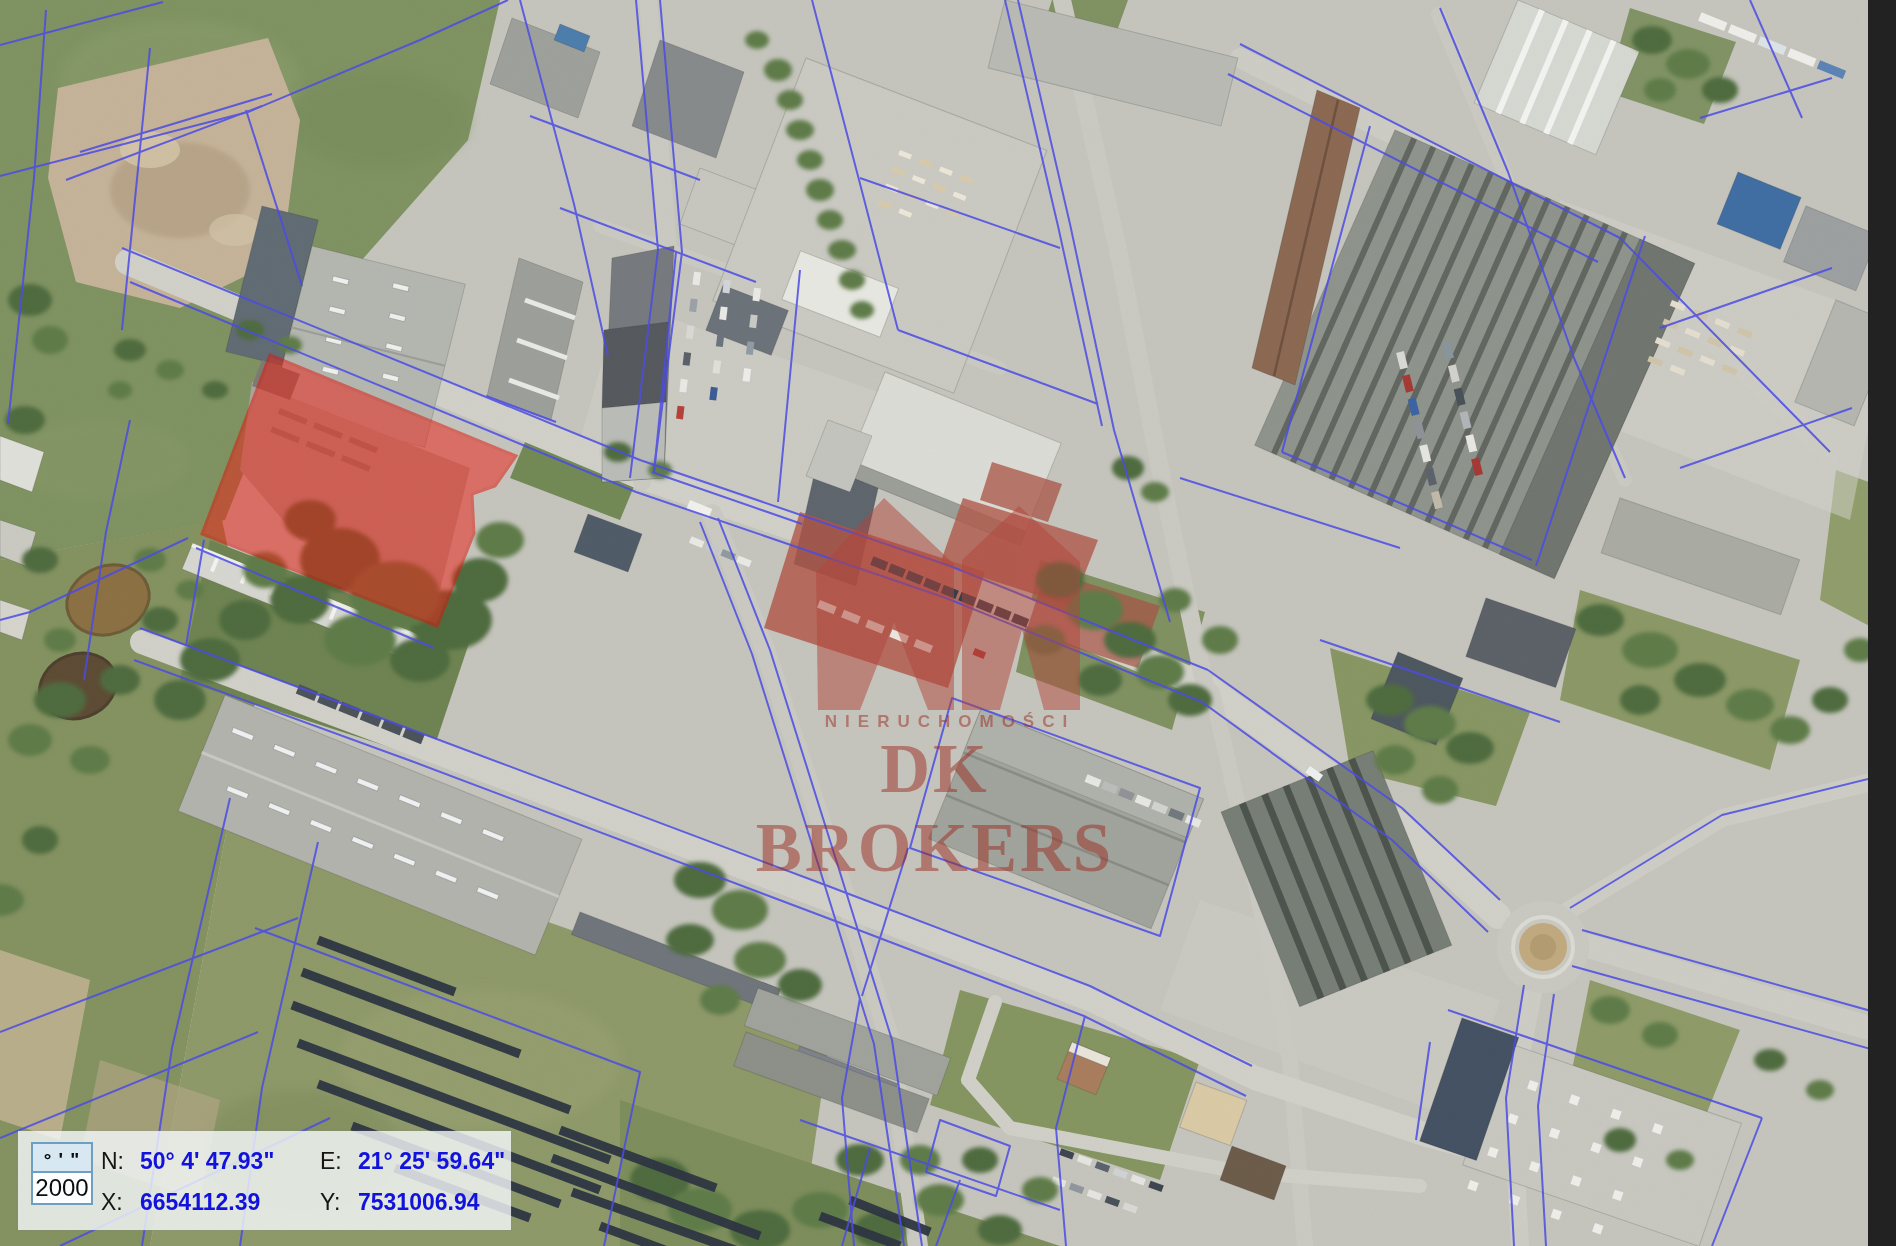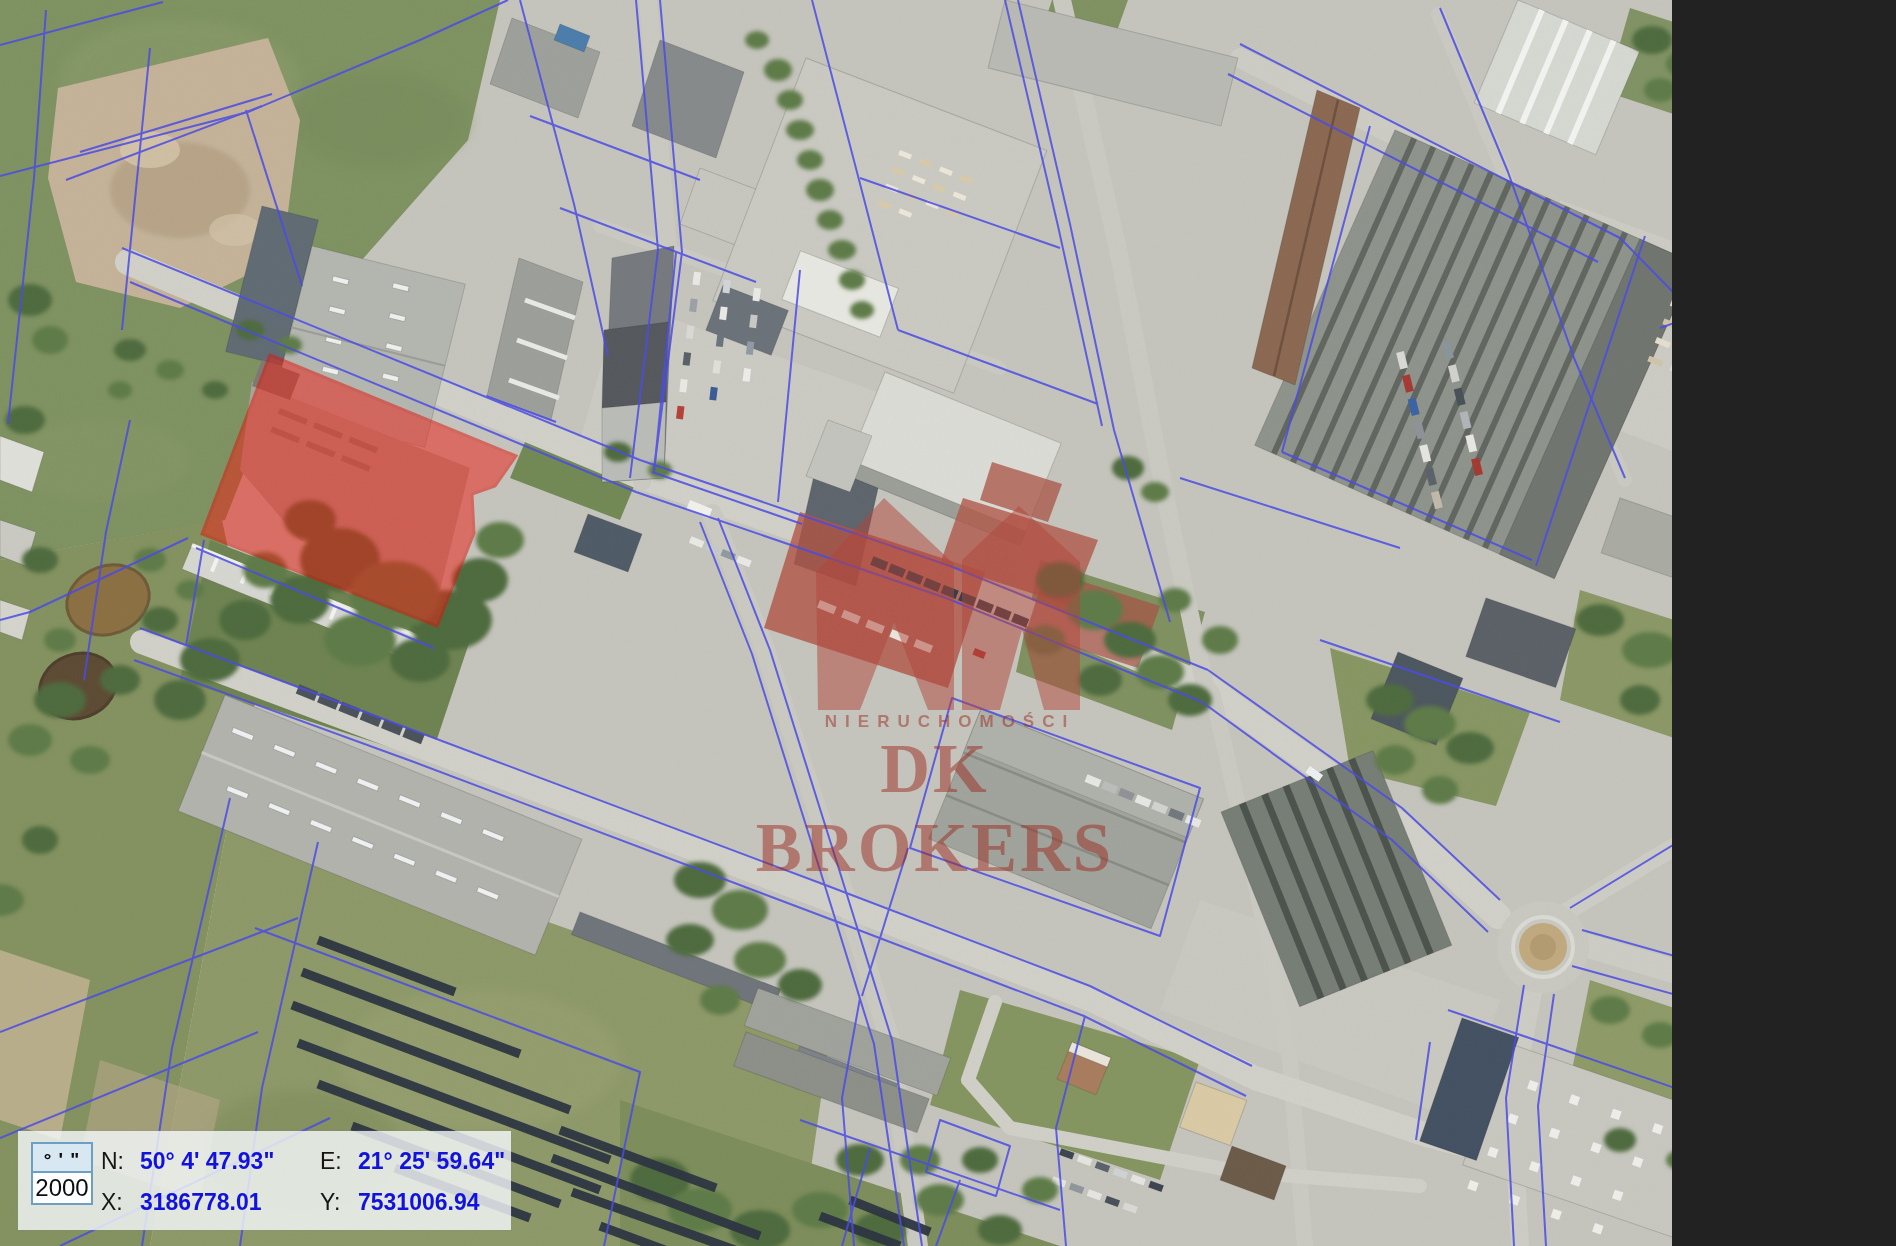--- a/index.html
+++ b/index.html
@@ -1,17 +1,17 @@
 <!DOCTYPE html>
 <html><head>
 <meta charset="utf-8">
 <style>
   html,body{margin:0;padding:0;background:#222;}
   body{width:1896px;height:1246px;overflow:hidden;font-family:"Liberation Sans",sans-serif;}
-  .stage{position:relative;width:1672px;height:1246px;overflow:hidden;background:#14b8a6;}
+  .stage{position:relative;width:1868px;height:1246px;overflow:hidden;background:#14b8a6;}
   .stage svg.base{position:absolute;left:0;top:0;}
   
   .wm-text{position:absolute;text-align:center;color:#9c2c21;pointer-events:none;}
   .wm-tagline{left:730px;top:712px;width:440px;font-size:17px;font-weight:700;letter-spacing:8px;opacity:.5;}
   .wm-brand{left:700px;top:730px;width:470px;font-family:"Liberation Serif",serif;font-weight:700;
             font-size:69px;letter-spacing:3px;opacity:.5;}
   
   .coord-panel{position:absolute;left:18px;top:1131px;width:493px;height:99px;
                background:rgba(246,250,252,.8);box-shadow:0 0 2px rgba(120,140,160,.35);}
   .coord-box{position:absolute;left:13px;width:62px;border:2px solid #6e9ec2;box-sizing:border-box;
@@ -661,17 +661,17 @@
   <div class="coord-panel">
     <div class="coord-box box-dms">° ' "</div>
     <div class="coord-box box-crs">2000</div>
 
     <span class="coord-lbl r1 cN">N:</span>
     <span class="coord-val r1 vN">50° 4' 47.93"</span>
     <span class="coord-lbl r1 cE">E:</span>
     <span class="coord-val r1 vE">21° 25' 59.64"</span>
 
     <span class="coord-lbl r2 cX">X:</span>
-    <span class="coord-val r2 vX">3186778.01</span>
+    <span class="coord-val r2 vX">6654112.39</span>
     <span class="coord-lbl r2 cY">Y:</span>
     <span class="coord-val r2 vY">7531006.94</span>
   </div>
 </div>
 
 </body></html>

